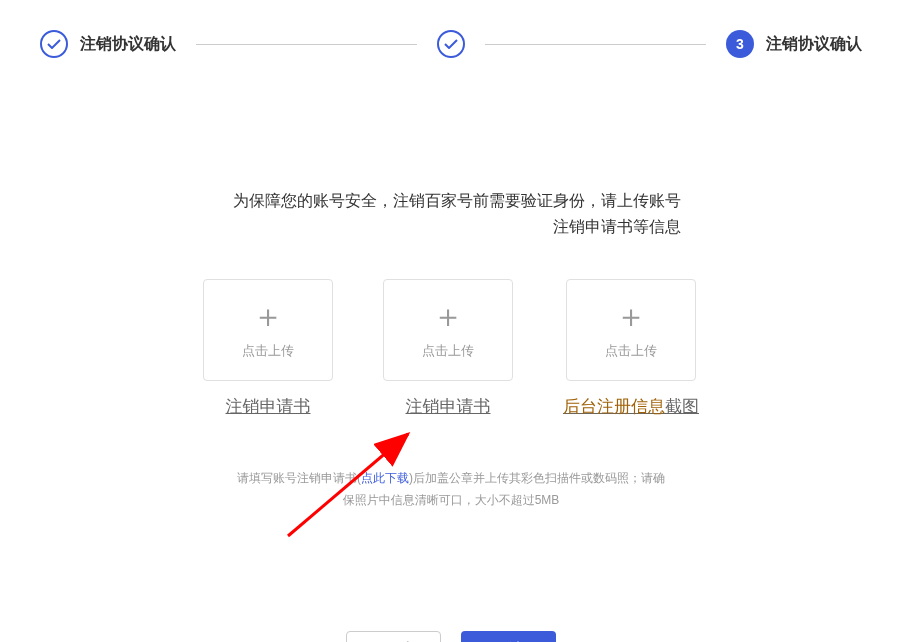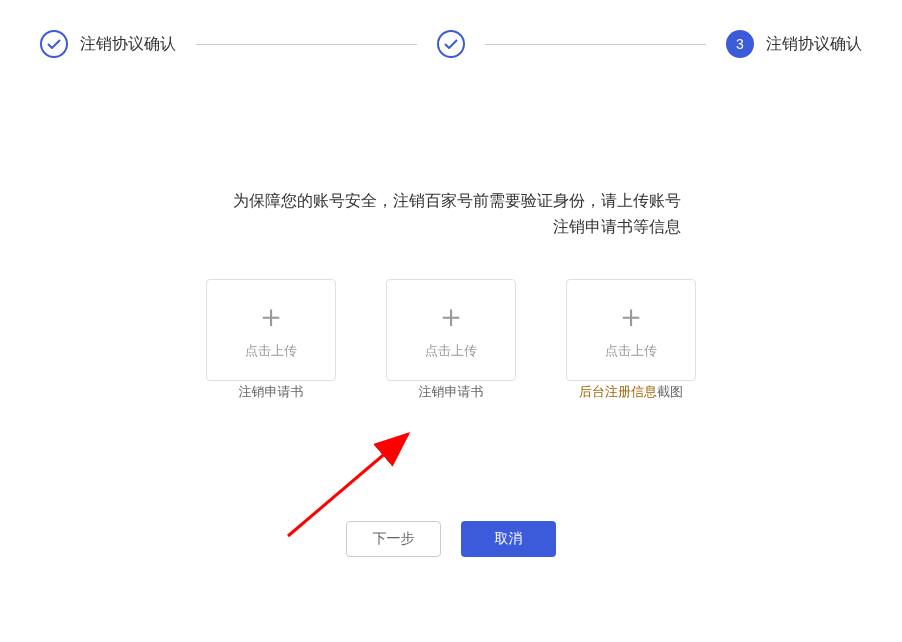--- a/index.html
+++ b/index.html
@@ -11,20 +11,21 @@
       font-family: "Microsoft YaHei", "PingFang SC", sans-serif;
       background: #fff;
       width: 902px;
       height: 642px;
       position: relative;
     }
     .stepper {
       display: flex;
       align-items: center;
       padding: 30px 40px 20px 40px;
+      font-weight: bold;
     }
     .step {
       display: flex;
       align-items: center;
     }
     .step-circle {
       width: 28px;
       height: 28px;
       border-radius: 50%;
       display: flex;
@@ -98,23 +99,24 @@
       font-weight: 200;
       line-height: 1;
     }
     .upload-text {
       font-size: 13px;
       color: #999;
       margin-top: 10px;
       text-align: center;
     }
     .upload-label {
-      font-size: 13px;
+      font-size: 17px;
       color: #666;
-      margin-top: 2px;
+      margin-top: 14px;
+      text-decoration: underline;
     }
     .upload-label .blue {
       color: #a16207;
     }
     .hint {
       margin-top: 50px;
       font-size: 12px;
       color: #999;
       line-height: 1.8;
     }
@@ -205,20 +207,24 @@
 
     <div class="upload-box">
       <div class="upload-zone">
         <span class="plus-icon">＋</span>
         <span class="upload-text">点击上传</span>
       </div>
       <div class="upload-label"><span class="blue">后台注册信息</span><span>截图</span></div>
     </div>
   </div>
 
+  <div class="hint">
+    <span>请填写账号注销申请书(</span><a>点此下载</a><span>)后加盖公章并上传其彩色扫描件或数码照；请确</span><br>
+    <span>保照片中信息清晰可口，大小不超过5MB</span>
+  </div>
 
   <div class="buttons">
     <button class="btn btn-outline">下一步</button>
     <button class="btn btn-primary">取消</button>
   </div>
 </div>
 
 <svg class="arrow-annotation" width="160" height="120">
   <defs>
     <marker id="arrowhead" markerWidth="12" markerHeight="10" refX="11" refY="5" orient="auto">

